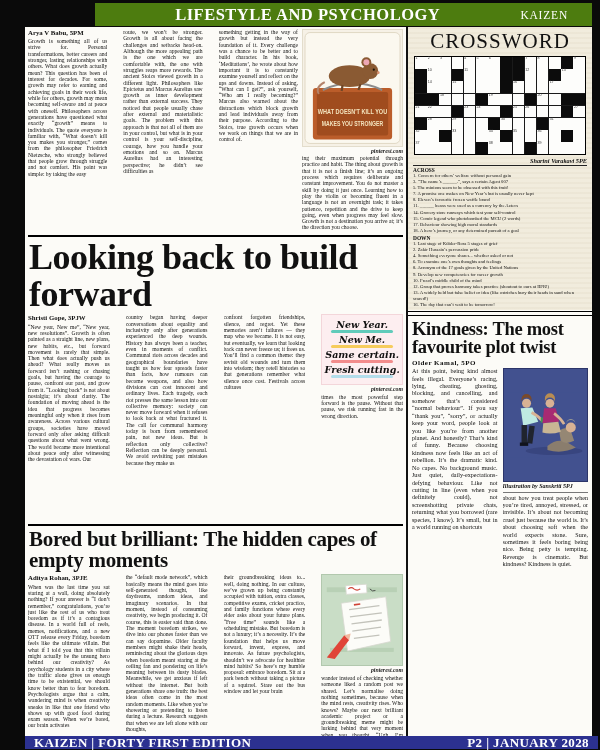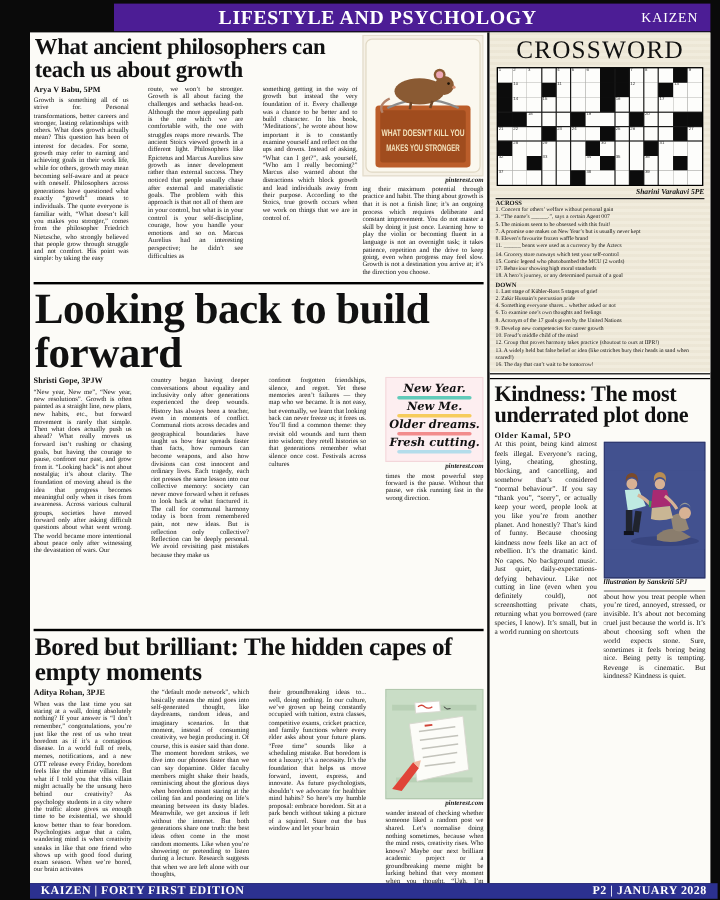--- a/index.html
+++ b/index.html
@@ -1,21 +1,21 @@
 <!DOCTYPE html>
 <html><head>
 <meta charset="utf-8">
 <style>
   html,body{margin:0;padding:0;background:#222;}
   .page{width:600px;height:750px;background:#0a0a0a;position:relative;overflow:hidden;
         font-family:"Liberation Serif",serif;color:#111;}
-  .masthead{position:absolute;left:95px;top:3px;width:497px;height:23px;background:#4c1d95;
+  .masthead{position:absolute;left:95px;top:3px;width:497px;height:23px;background:#4d7c0f;
             display:flex;align-items:center;}
   .masthead-title{flex:1;text-align:center;color:#fff;font-weight:bold;font-size:16.5px;letter-spacing:.5px;}
-  .brand{color:#fff;font-size:11.5px;padding-right:10px;letter-spacing:.8px;}
+  .brand{color:#fff;font-size:11.5px;padding-right:24px;letter-spacing:.8px;}
   .content{position:absolute;left:25px;top:27px;width:567px;height:709px;background:#fcfbf7;display:flex;}
   .left-region{width:381px;padding:2px 3px;box-sizing:border-box;}
   .v-div{width:2px;background:#111;}
   .right-region{flex:1;display:flex;flex-direction:column;box-sizing:border-box;overflow:hidden;}
 
   .headline{font-weight:bold;line-height:1.02;letter-spacing:-.3px;}
   .byline{font-weight:bold;font-size:6.8px;margin-bottom:1.5px;}
   .bodycol{flex:1;font-size:5.6px;line-height:1.13;text-align:justify;overflow:hidden;}
   .credit{font-size:5.8px;font-weight:bold;font-style:italic;text-align:right;color:#222;margin:1px 0;}
   .rule{border-top:2.5px solid #000;margin:2px 0;}
@@ -63,39 +63,38 @@
   .kind-head{font-size:18.5px;line-height:1.0;letter-spacing:-.3px;padding:1px 0 2px;}
   .kind .byline{font-size:7px;letter-spacing:.5px;}
   .kind .cols{flex:1;}
   .kind .bodycol{font-size:6.1px;line-height:1.22;}
   .illo{background:#42518f;height:112px;border:1px solid #2c3569;}
   .illo svg{display:block;width:100%;height:100%;}
   .illo-caption{font-size:6px;font-weight:bold;font-style:italic;text-align:left;margin:1px 0 2px;border-bottom:.8px solid #777;padding-bottom:1px;}
 
   .footer{position:absolute;left:25px;right:2px;bottom:1px;height:13px;background:#2c3190;color:#fff;
           display:flex;justify-content:space-between;align-items:center;padding:0 9px;
-          font-size:10px;font-weight:bold;letter-spacing:.4px;}
+          font-size:13px;font-weight:bold;letter-spacing:.4px;}
 </style>
 </head>
 <body>
 
 <div class="page">
 
   <div class="masthead">
     <div class="masthead-title">LIFESTYLE AND PSYCHOLOGY</div>
     <div class="brand">KAIZEN</div>
   </div>
 
   <div class="content">
 
     <div class="left-region">
 
       <div class="art1">
         <div class="art1-left">
-          <div class="headline art1-head">What ancient philosophers can teach us about growth</div>
           <div class="cols">
             <div class="bodycol">
               <div class="byline">Arya V Babu, 5PM</div>
               <span>Growth is something all of us strive for. Personal transformations, better careers and stronger, lasting relationships with others. What does growth actually mean? This question has been of interest for decades. For some, growth may refer to earning and achieving goals in their work life, while for others, growth may mean becoming self-aware and at peace with oneself. Philosophers across generations have questioned what exactly “growth” means to individuals. The quote everyone is familiar with, “What doesn’t kill you makes you stronger,” comes from the philosopher Friedrich Nietzsche, who strongly believed that people grow through struggle and not comfort. His point was simple: by taking the easy</span>
             </div>
             <div class="bodycol">route, we won’t be stronger. Growth is all about facing the challenges and setbacks head-on. Although the more appealing path is the one which we are comfortable with, the one with struggles reaps more rewards. The ancient Stoics viewed growth in a different light. Philosophers like Epictetus and Marcus Aurelius saw growth as inner development rather than external success. They noticed that people usually chase after external and materialistic goals. The problem with this approach is that not all of them are in your control, but what is in your control is your self-discipline, courage, how you handle your emotions and so on. Marcus Aurelius had an interesting perspective; he didn’t see difficulties as</div>
             <div class="bodycol">something getting in the way of growth but instead the very foundation of it. Every challenge was a chance to be better and to build character. In his book, ‘Meditations’, he wrote about how important it is to constantly examine yourself and reflect on the ups and downs. Instead of asking, “What can I get?”, ask yourself, “Who am I really becoming?” Marcus also warned about the distractions which block growth and lead individuals away from their purpose. According to the Stoics, true growth occurs when we work on things that we are in control of.</div>
           </div>
         </div>
         <div class="art1-right">
@@ -134,21 +133,21 @@
             <div class="byline">Shristi Gope, 3PJW</div>
             <span>“New year, New me”, “New year, new resolutions”. Growth is often painted as a straight line, new plans, new habits, etc., but forward movement is rarely that simple. Then what does actually push us ahead? What really moves us forward isn’t rushing or chasing goals, but having the courage to pause, confront our past, and grow from it. “Looking back” is not about nostalgia; it’s about clarity. The foundation of moving ahead is the idea that progress becomes meaningful only when it rises from awareness. Across various cultural groups, societies have moved forward only after asking difficult questions about what went wrong. The world became more intentional about peace only after witnessing the devastation of wars. Our</span>
           </div>
           <div class="bodycol">country began having deeper conversations about equality and inclusivity only after generations experienced the deep wounds. History has always been a teacher, even in moments of conflict. Communal riots across decades and geographical boundaries have taught us how fear spreads faster than facts, how rumours can become weapons, and also how divisions can cost innocent and ordinary lives. Each tragedy, each riot presses the same lesson into our collective memory: society can never move forward when it refuses to look back at what fractured it. The call for communal harmony today is born from remembered pain, not new ideas. But is reflection only collective? Reflection can be deeply personal. We avoid revisiting past mistakes because they make us</div>
           <div class="bodycol">confront forgotten friendships, silence, and regret. Yet these memories aren’t failures — they map who we became. It is not easy, but eventually, we learn that looking back can never freeze us; it frees us. You’ll find a common theme: they revisit old wounds and turn them into wisdom; they retell histories so that generations remember what silence once cost. Festivals across cultures</div>
           <div class="bodycol">
             <div class="sticky">
               <div id="sticky-lines">
                   <div class="sticky-line"><span>New Year.</span><div class="sticky-underline" style="background: rgb(69, 196, 176);"></div></div>
                   <div class="sticky-line"><span>New Me.</span><div class="sticky-underline" style="background: rgb(244, 197, 66);"></div></div>
-                  <div class="sticky-line"><span>Older dreams.</span><div class="sticky-underline" style="background: rgb(240, 122, 122);"></div></div>
+                  <div class="sticky-line"><span>Same certain.</span><div class="sticky-underline" style="background: rgb(240, 122, 122);"></div></div>
                   <div class="sticky-line"><span>Fresh cutting.</span><div class="sticky-underline" style="background: rgb(166, 217, 234);"></div></div>
                 </div>
             </div>
             <div class="credit">pinterest.com</div>
             <span>times the most powerful step forward is the pause. Without that pause, we risk running fast in the wrong direction.</span>
           </div>
         </div>
       </div>
 
       <div class="rule"></div>
@@ -408,21 +407,21 @@
             <div class="clue">10. Freud’s middle child of the mind</div>
             <div class="clue">12. Group that proves harmony takes practice (shoutout to ours at IIPR!)</div>
             <div class="clue">13. A widely held but false belief or idea (like ostriches bury their heads in sand when scared!)</div>
             <div class="clue">16. The day that can’t wait to be tomorrow!</div>
           </div>
       </div>
 
       <div class="double-rule"></div>
 
       <div class="kind">
-        <div class="headline kind-head">Kindness: The most underrated plot done</div>
+        <div class="headline kind-head">Kindness: The most favourite plot twist</div>
         <div class="byline">Older Kamal, 5PO</div>
         <div class="cols" style="gap:5px;">
           <div class="bodycol">At this point, being kind almost feels illegal. Everyone’s racing, lying, cheating, ghosting, blocking, and cancelling, and somehow that’s considered “normal behaviour”. If you say “thank you”, “sorry”, or actually keep your word, people look at you like you’re from another planet. And honestly? That’s kind of funny. Because choosing kindness now feels like an act of rebellion. It’s the dramatic kind. No capes. No background music. Just quiet, daily-expectations-defying behaviour. Like not cutting in line (even when you definitely could), not screenshotting private chats, returning what you borrowed (rare species, I know). It’s small, but in a world running on shortcuts</div>
           <div class="bodycol">
             <div class="illo">
               <svg viewBox="0 0 100 78">
                 <rect x="0" y="0" width="100" height="78" fill="#42518f"></rect>
                 <ellipse cx="60" cy="70" rx="34" ry="5" fill="#38457f"></ellipse>
 
                 <path d="M52,64 q12,-10 24,-4 l10,6 q-16,8 -34,3 z" fill="#8a7d6d"></path>

